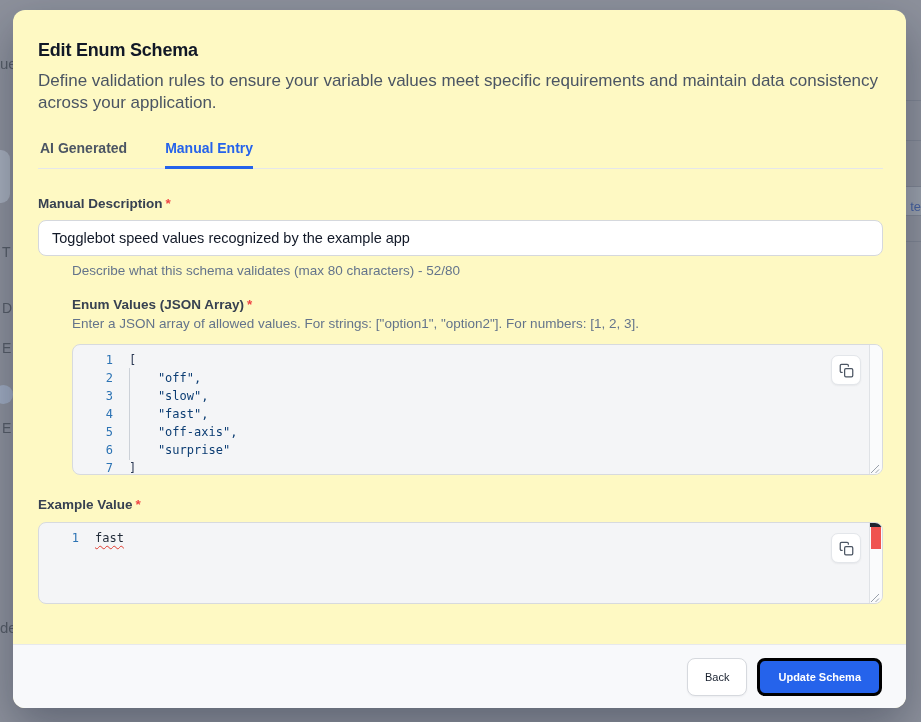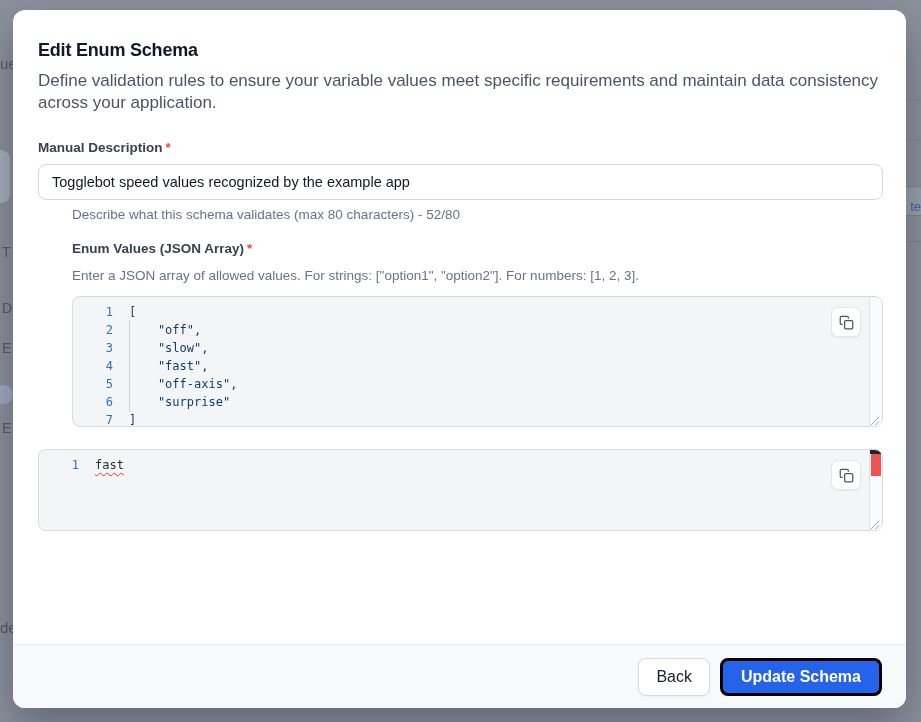--- a/index.html
+++ b/index.html
@@ -14,39 +14,39 @@
   .bg-frag { position:absolute; color:#565c66; font-size:15px; }
   .bg-pill { position:absolute; left:-8px; top:150px; width:18px; height:53px; background:#a7afbc; border-radius:9px; }
   .bg-circle { position:absolute; left:-6px; top:385px; width:19px; height:19px; background:#9fabc0; border-radius:50%; }
   .bg-band { position:absolute; right:0; top:186px; width:15px; height:29px; background:#9aa0ab; }
   .bg-line { position:absolute; right:0; width:15px; height:1px; background:#7f8592; }
   .bg-link { position:absolute; right:0; top:199px; color:#46619f; font-size:13px; font-weight:500; }
 
   
   .modal {
     position:absolute; left:13px; top:10px; width:893px; height:698px;
-    background:#ffffff; border-radius:12px;
+    background:#fef9c3; border-radius:12px;
     box-shadow:0 18px 45px rgba(15,23,42,.35);
   }
   .modal-body { padding:30px 23px 0 25px; }
 
   .dlg-title { font-size:18px; font-weight:700; color:#111827; letter-spacing:-.2px; }
   .dlg-desc { margin-top:9px; font-size:17px; line-height:21.5px; color:#4b5563; }
 
   .tabs { margin-top:27px; display:flex; gap:38px; border-bottom:1px solid #e5e7eb; padding-left:2px; }
   .tab { font-size:14px; font-weight:600; color:#4b5563; padding-bottom:13px; margin-bottom:-1px; cursor:pointer; }
   .tab.active { color:#2563eb; border-bottom:3px solid #2563eb; padding-bottom:10px; }
 
   .field { margin-top:27px; }
   .field.tight { margin-top:19px;padding-left:34px; }
   .f-label { font-size:13.5px; font-weight:600; color:#374151; }
   .req { color:#ef4444; margin-left:3px; }
   .f-help { font-size:13.5px; color:#64748b; }
   .help-under { margin-top:7px;margin-left:34px; }
-  .help-above { margin-top:12px; }
+  .help-above { margin-top:4px; }
 
   .text-input {
     margin-top:9px; width:100%; height:36px;
     border:1px solid #d5d8dd; border-radius:8px;
     padding:0 13px; font-size:14.5px; color:#111827;
     font-family:"Liberation Sans","DejaVu Sans",sans-serif;
     background:#fff; outline:none;
   }
 
   
@@ -82,21 +82,21 @@
   .grip { position:absolute; right:2px; bottom:2px; width:11px; height:11px; }
 
   
   .modal-footer {
     position:absolute; left:0; right:0; bottom:0; height:64px;
     background:#f8f9fb; border-top:1px solid #e7e9ec;
     border-radius:0 0 12px 12px;
     display:flex; align-items:center; justify-content:flex-end;
     gap:10px; padding-right:24px;
   }
-  .btn { height:38px; border-radius:8px; font-size:16px; cursor:pointer;
+  .btn { height:38px; border-radius:8px; font-size:11px; cursor:pointer;
          font-family:"Liberation Sans","DejaVu Sans",sans-serif; }
   .btn-secondary { background:#fff; border:1px solid #d6d9de; color:#18202e; font-weight:500;
                    padding:0 17px; box-shadow:0 1px 2px rgba(16,24,40,.05); }
   .btn-primary { background:#2563eb; border:3px solid #000000; color:#fff; font-weight:600; padding:0 18px; }
 </style>
 </head>
 <body>
 
 <div>
   <span class="bg-frag" style="left:0;top:55px;">ue</span>
@@ -114,20 +114,24 @@
   <div class="bg-line" style="top:215px;"></div>
   <div class="bg-line" style="top:241px;"></div>
   <span class="bg-link">te</span>
 </div>
 
 <div class="modal">
   <div class="modal-body">
     <div class="dlg-title">Edit Enum Schema</div>
     <div class="dlg-desc">Define validation rules to ensure your variable values meet specific requirements and maintain data consistency across your application.</div>
 
+    <div class="tabs">
+      <div class="tab">AI Generated</div>
+      <div class="tab active">Manual Entry</div>
+    </div>
 
     <div class="field">
       <div class="f-label">
         <span>Manual Description</span><span class="req">*</span>
       </div>
       <input class="text-input" type="text" value="Togglebot speed values recognized by the example app" style="">
       <div class="f-help help-under">Describe what this schema validates (max 80 characters) - 52/80</div>
     </div>
 
     <div class="field tight">
@@ -178,20 +182,23 @@
         </div>
         <div class="grip">
           <svg width="11" height="11" viewBox="0 0 11 11">
               <path d="M10 2 L2 10 M10 6.5 L6.5 10" stroke="#9aa1ab" stroke-width="1"></path>
             </svg>
         </div>
       </div>
     </div>
 
     <div class="field" style="margin-top:22px;">
+      <div class="f-label">
+        <span>Example Value</span><span class="req">*</span>
+      </div>
 
       <div class="editor h-example plain">
         <div class="ed-lines">
             <div class="ed-line">
               <span class="ed-num">1</span>
               <span class="ed-code">fast</span>
             </div>
           </div>
         <div class="ruler">
           <div class="marker-dark"></div>

